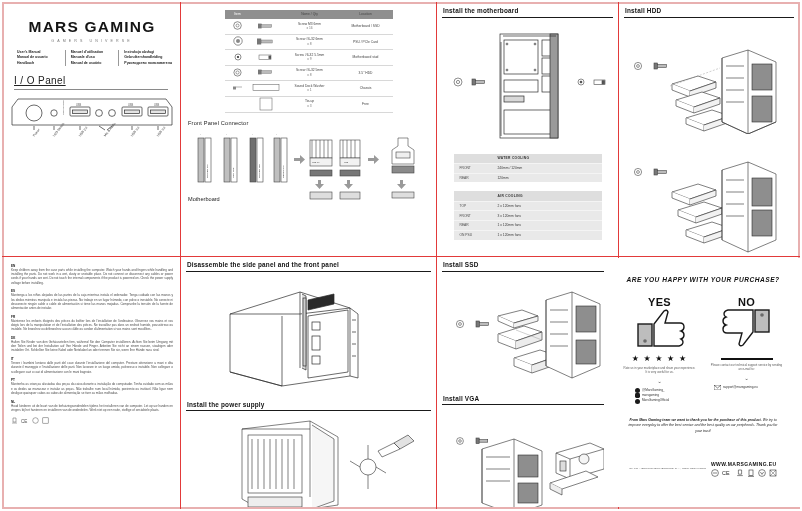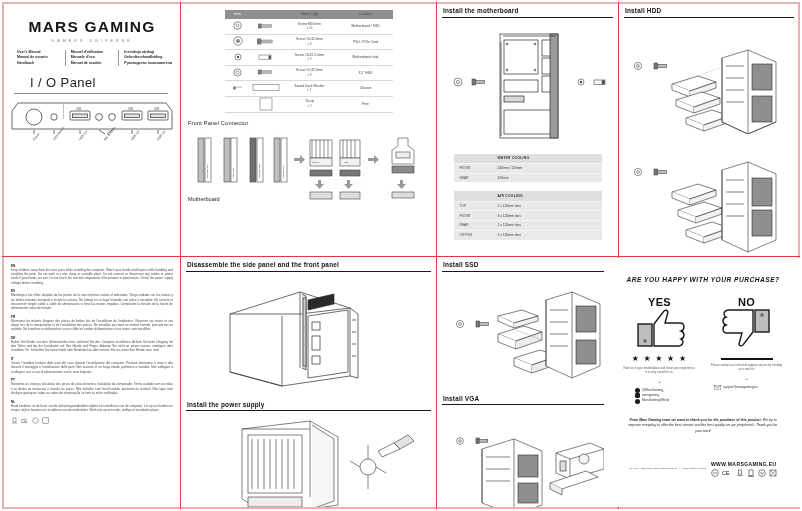--- a/index.html
+++ b/index.html
@@ -58,21 +58,21 @@
     padding: 3px 6px;
   }
   .langrow {
     display: flex; margin: 7px 8px 0 8px;
     font-size: 3.5px; color: #222; line-height: 1.55;
   }
   .langcol { flex: 1; padding-left: 5px; }
   .langcol.b1 { border-left: .7px solid #999; }
   .langcol b { font-weight: bold; display: block; }
   .io-title {
-    font-size: 13px; color: #222; margin: 9px 0 3px 26px; letter-spacing: .4px;
+    font-size: 10px; color: #222; margin: 9px 0 3px 10px; letter-spacing: .4px; text-decoration: underline;
   }
   .io-rule { height: .8px; background: #8a8a8a; margin: 0 12px 0 10px; }
   .io-wrap { position: relative; margin-top: 5px; height: 58px; }
   .io-lbl {
     position: absolute; font-size: 3.2px; color: #333;
     transform: rotate(-52deg); transform-origin: left top;
     white-space: nowrap;
   }
 
   

